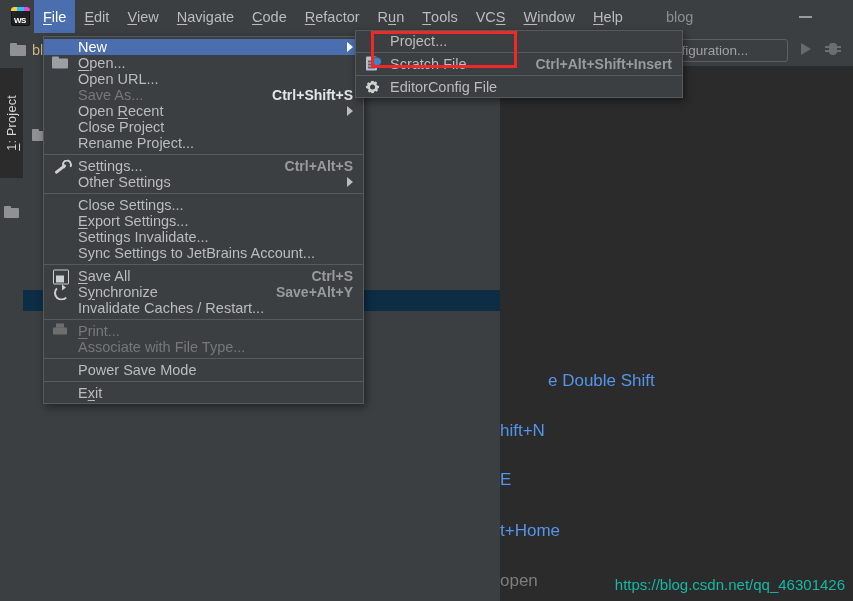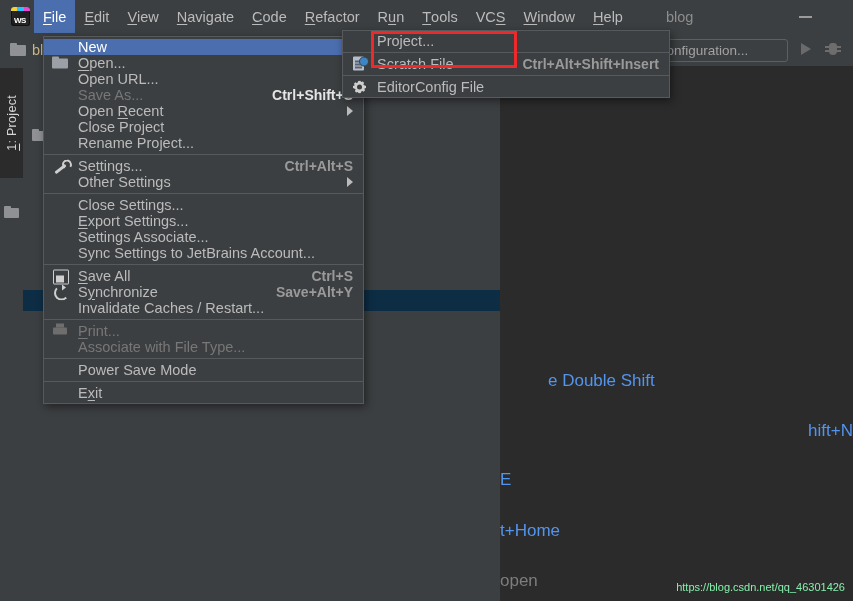--- a/index.html
+++ b/index.html
@@ -196,33 +196,33 @@
     width:353px; height:535px;
     background:#2b2b2b;
   }
   .hint-line {
     position:absolute; left:0; width:353px;
     color:#5394ec; font-size:17px; white-space:nowrap;
   }
   .hint-line.dim { color:#7d7d7d; }
   .watermark {
     position:absolute; right:8px; bottom:8px;
-    color:#86efac; font-size:11px;
+    color:#14b8a6; font-size:15px;
   }
 
   
   .popup {
     position:absolute;
     background:#3c3f41;
     border:1px solid #565a5c;
     box-shadow:2px 3px 8px rgba(0,0,0,0.45);
     padding:2px 0;
   }
   #file-menu { left:43px; top:36px; width:319px; }
-  #new-submenu { left:342px; top:30px; width:326px;text-align:center; }
+  #new-submenu { left:355px; top:30px; width:326px;text-align:center; }
 
   .mi {
     position:relative;
     height:16px;
     display:flex; align-items:center;
     color:#bbbbbb; font-size:14.5px;
     padding-left:34px; padding-right:10px;
     white-space:nowrap;
   }
   .mi.sel { background:#4b6eaf; color:#ffffff; }
@@ -362,21 +362,21 @@
       <div class="tree-row" style="top:30px;">
         <span class="tfolder"></span>
         <span>blog</span>
       </div>
       <div class="tree-row selected" style="top:196px;"></div>
     </div>
   </div>
 
   <div class="editor">
     <div class="hint-line" style="top:305px; left:48px;">e  Double Shift</div>
-    <div class="hint-line" style="top:355px; left:0px;text-align:right;">hift+N</div>
+    <div class="hint-line" style="top:355px; left:0px;">hift+N</div>
     <div class="hint-line" style="top:404px; left:0px;">E</div>
     <div class="hint-line" style="top:455px; left:0px;">t+Home</div>
     <div class="hint-line dim" style="top:505px; left:0px;">open</div>
     <div class="watermark">https://blog.csdn.net/qq_46301426</div>
   </div>
 
   <div class="popup" id="file-menu">
       <div class="mi sel">
         <span>New</span>
         <span class="arrow"></span>
@@ -413,21 +413,21 @@
         <span class="arrow"></span>
       </div>
       <div class="sep"></div>
       <div class="mi">
         <span>Close Settings...</span>
       </div>
       <div class="mi">
         <span><u>E</u>xport Settings...</span>
       </div>
       <div class="mi">
-        <span>Settings Associate...</span>
+        <span>Settings Invalidate...</span>
       </div>
       <div class="mi">
         <span>Sync Settings to JetBrains Account...</span>
       </div>
       <div class="sep"></div>
       <div class="mi">
         <span class="mi-icon ic-save"></span>
         <span><u>S</u>ave All</span>
         <span class="shortcut">Ctrl+S</span>
       </div>

